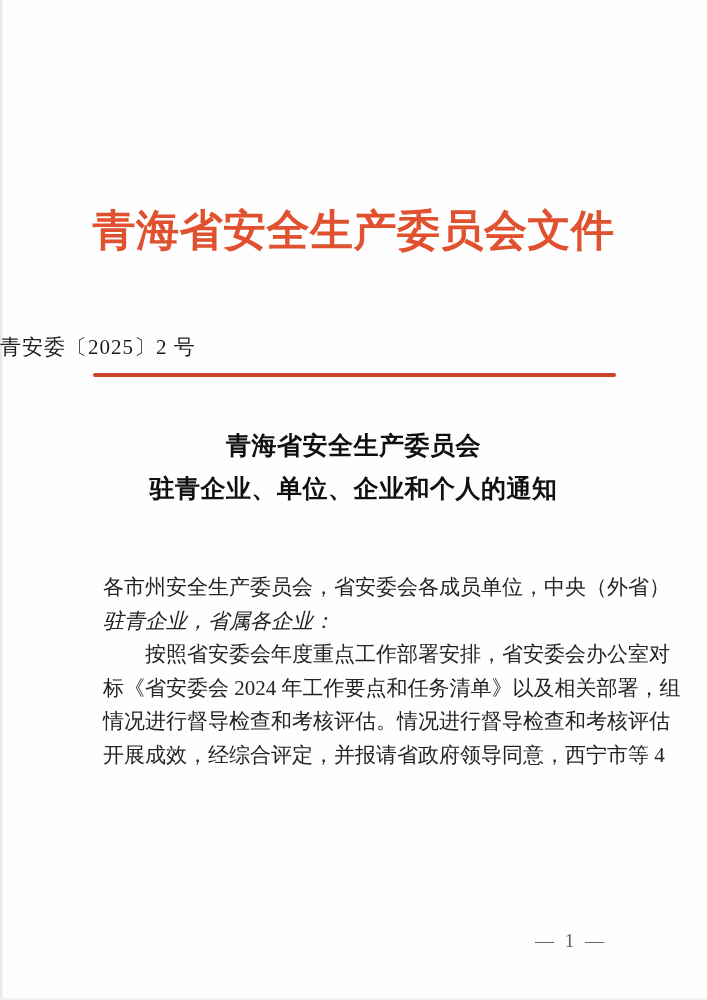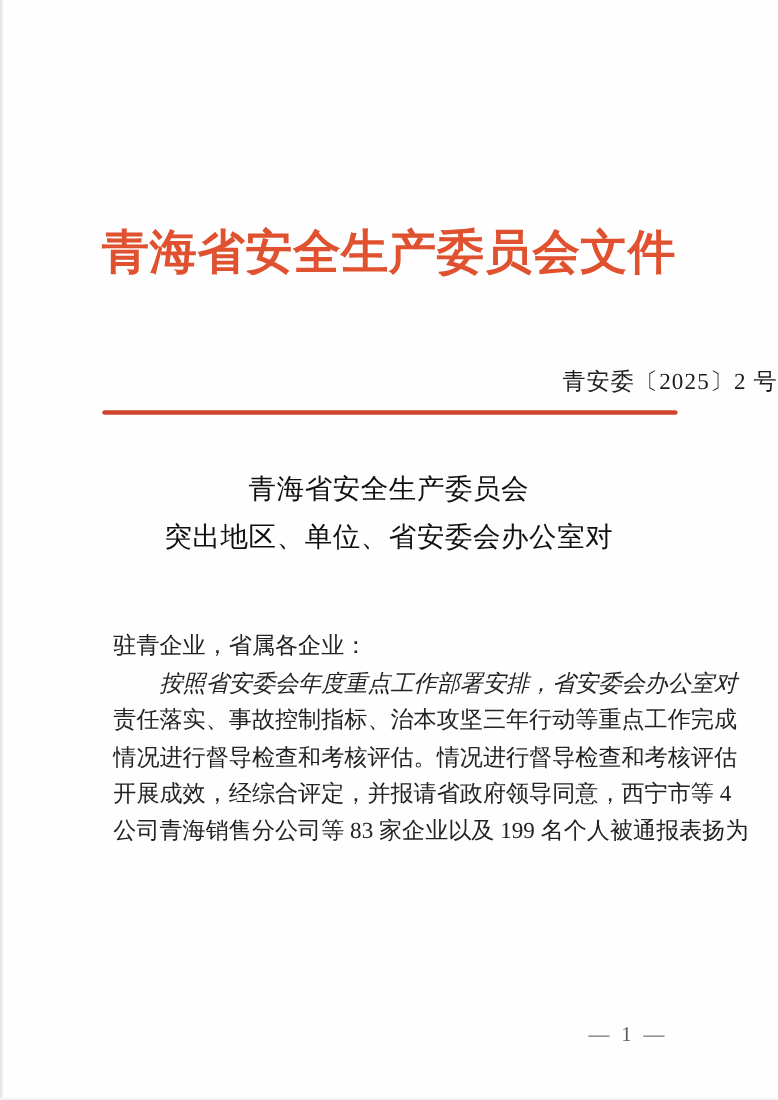--- a/index.html
+++ b/index.html
@@ -43,42 +43,42 @@
     letter-spacing: 0.5px;
     color: var(--header-red);
     line-height: 1.3;
     white-space: nowrap;
   }
   .doc-number {
     position: absolute;
     top: 333px;
     left: 0;
     width: 707px;
-    text-align: right;
+    text-align: left;
     font-size: 21px;
     color: #1c1c1c;
     letter-spacing: 1px;
   }
   .red-rule {
     position: absolute;
     top: 373px;
     left: 93px;
     width: 523px;
     height: 4px;
     background: var(--rule-red);
     border-radius: 2px;
   }
   .notice-title {
     position: absolute;
     top: 424px;
     left: 40px;
     width: 627px;
     text-align: center;
     font-size: 25px;
-    font-weight: 400;
+    font-weight: 700;
     line-height: 43px;
     color: #101010;
     letter-spacing: 0.5px;
   }
   .body-text {
     position: absolute;
     top: 571px;
     left: 103px;
     width: 512px;
     font-size: 21px;
@@ -87,24 +87,24 @@
   }
   .body-line {
     text-align: justify;
     text-align-last: justify;
     text-justify: inter-ideograph;
     white-space: nowrap;
   }
   .body-line.short {
     text-align-last: left;
     white-space: normal;
+    font-style: italic;
   }
   .body-line.indent {
     text-indent: 2em;
-    font-style: italic;
   }
   .page-number {
     position: absolute;
     top: 930px;
     left: 535px;
     font-size: 19px;
     color: #5c5c5c;
     letter-spacing: 3px;
     white-space: nowrap;
   }
@@ -117,26 +117,26 @@
   <div class="scan-edge-bottom"></div>
 
   <div class="header-title">青海省安全生产委员会文件</div>
 
   <div class="doc-number">青安委〔2025〕2 号</div>
 
   <div class="red-rule"></div>
 
   <div class="notice-title">
     <div>青海省安全生产委员会</div>
-    <div>突出地区、单位、省安委会办公室对</div>
+    <div>驻青企业、单位、企业和个人的通知</div>
   </div>
 
   <div class="body-text">
+    <div class="body-line">各市州安全生产委员会，省安委会各成员单位，中央（外省）</div>
     <div class="body-line short">驻青企业，省属各企业：</div>
     <div class="body-line indent">按照省安委会年度重点工作部署安排，省安委会办公室对</div>
-    <div class="body-line">责任落实、事故控制指标、治本攻坚三年行动等重点工作完成</div>
+    <div class="body-line">标《省安委会 2024 年工作要点和任务清单》以及相关部署，组</div>
     <div class="body-line">情况进行督导检查和考核评估。情况进行督导检查和考核评估</div>
     <div class="body-line">开展成效，经综合评定，并报请省政府领导同意，西宁市等 4</div>
-    <div class="body-line">公司青海销售分公司等 83 家企业以及 199 名个人被通报表扬为</div>
   </div>
 
   <div class="page-number">— 1 —</div>
 </div>
 
 </body></html>

